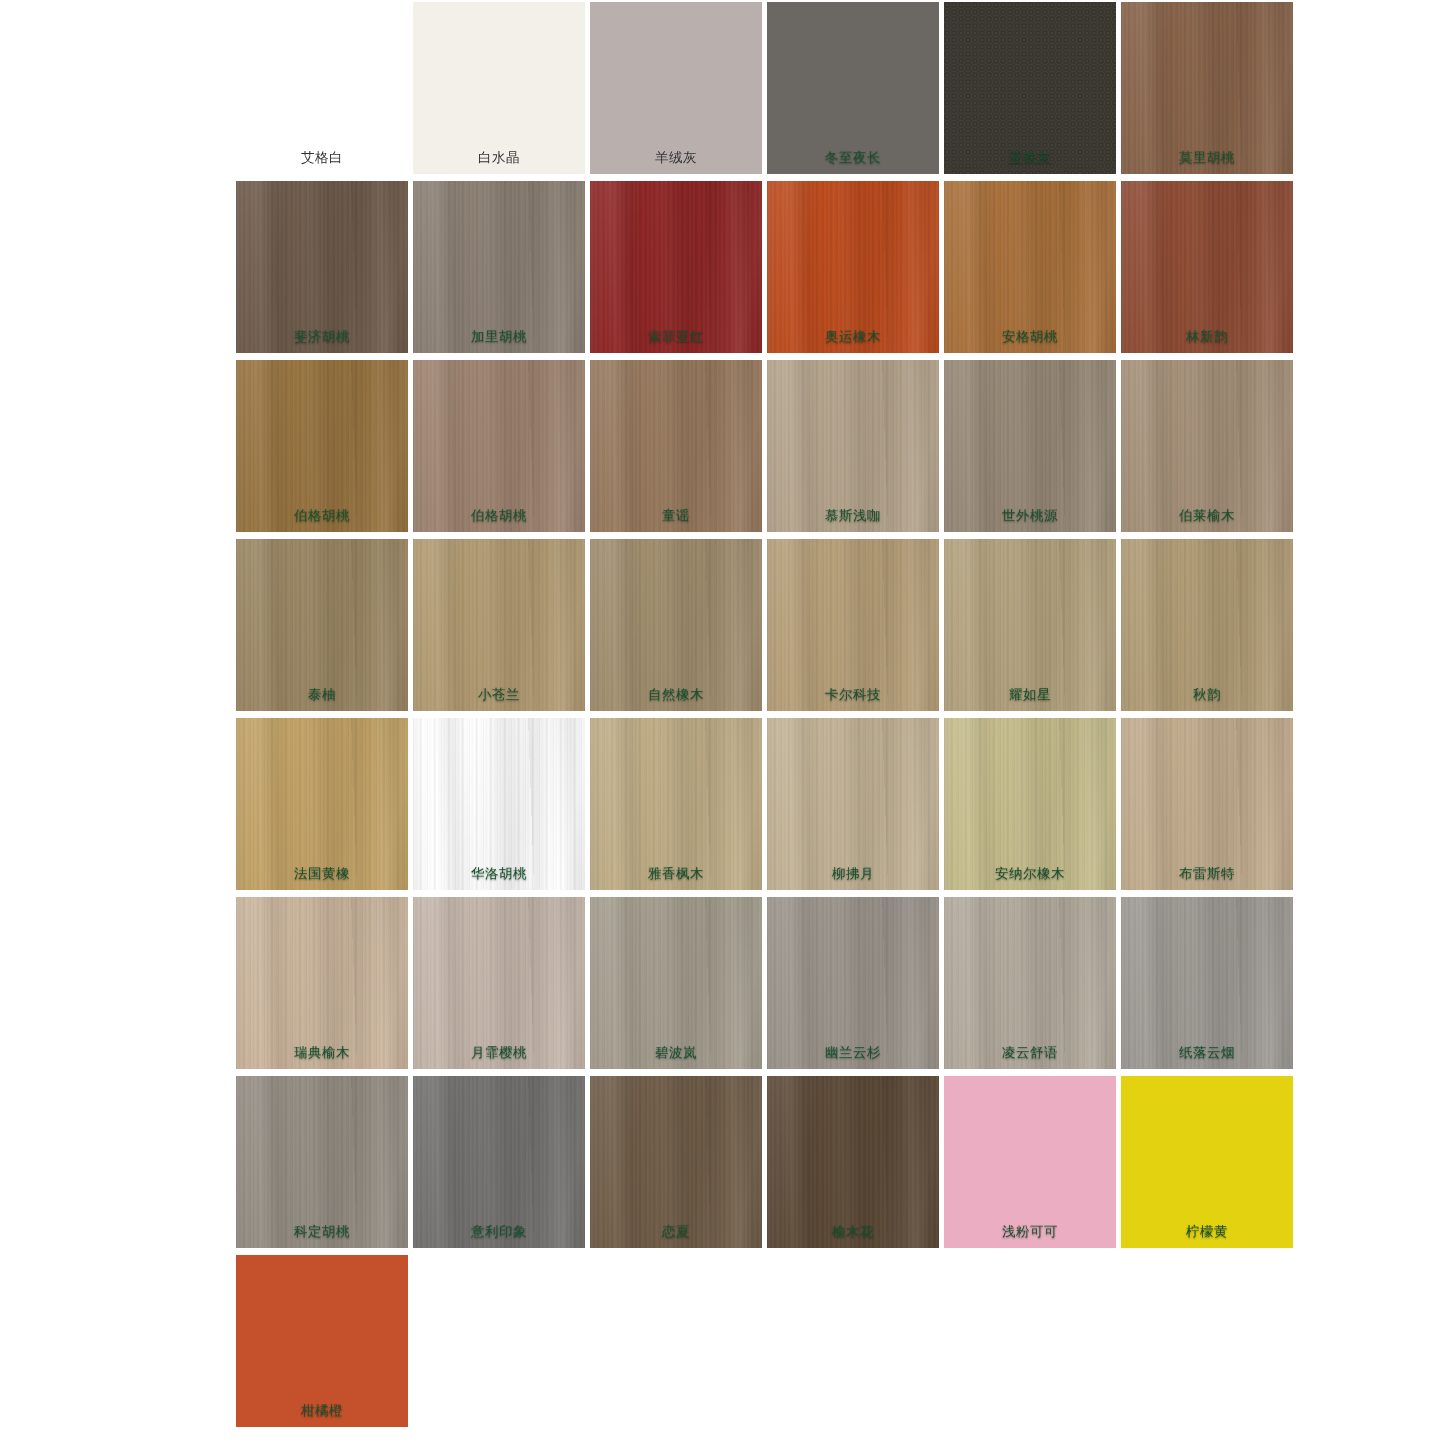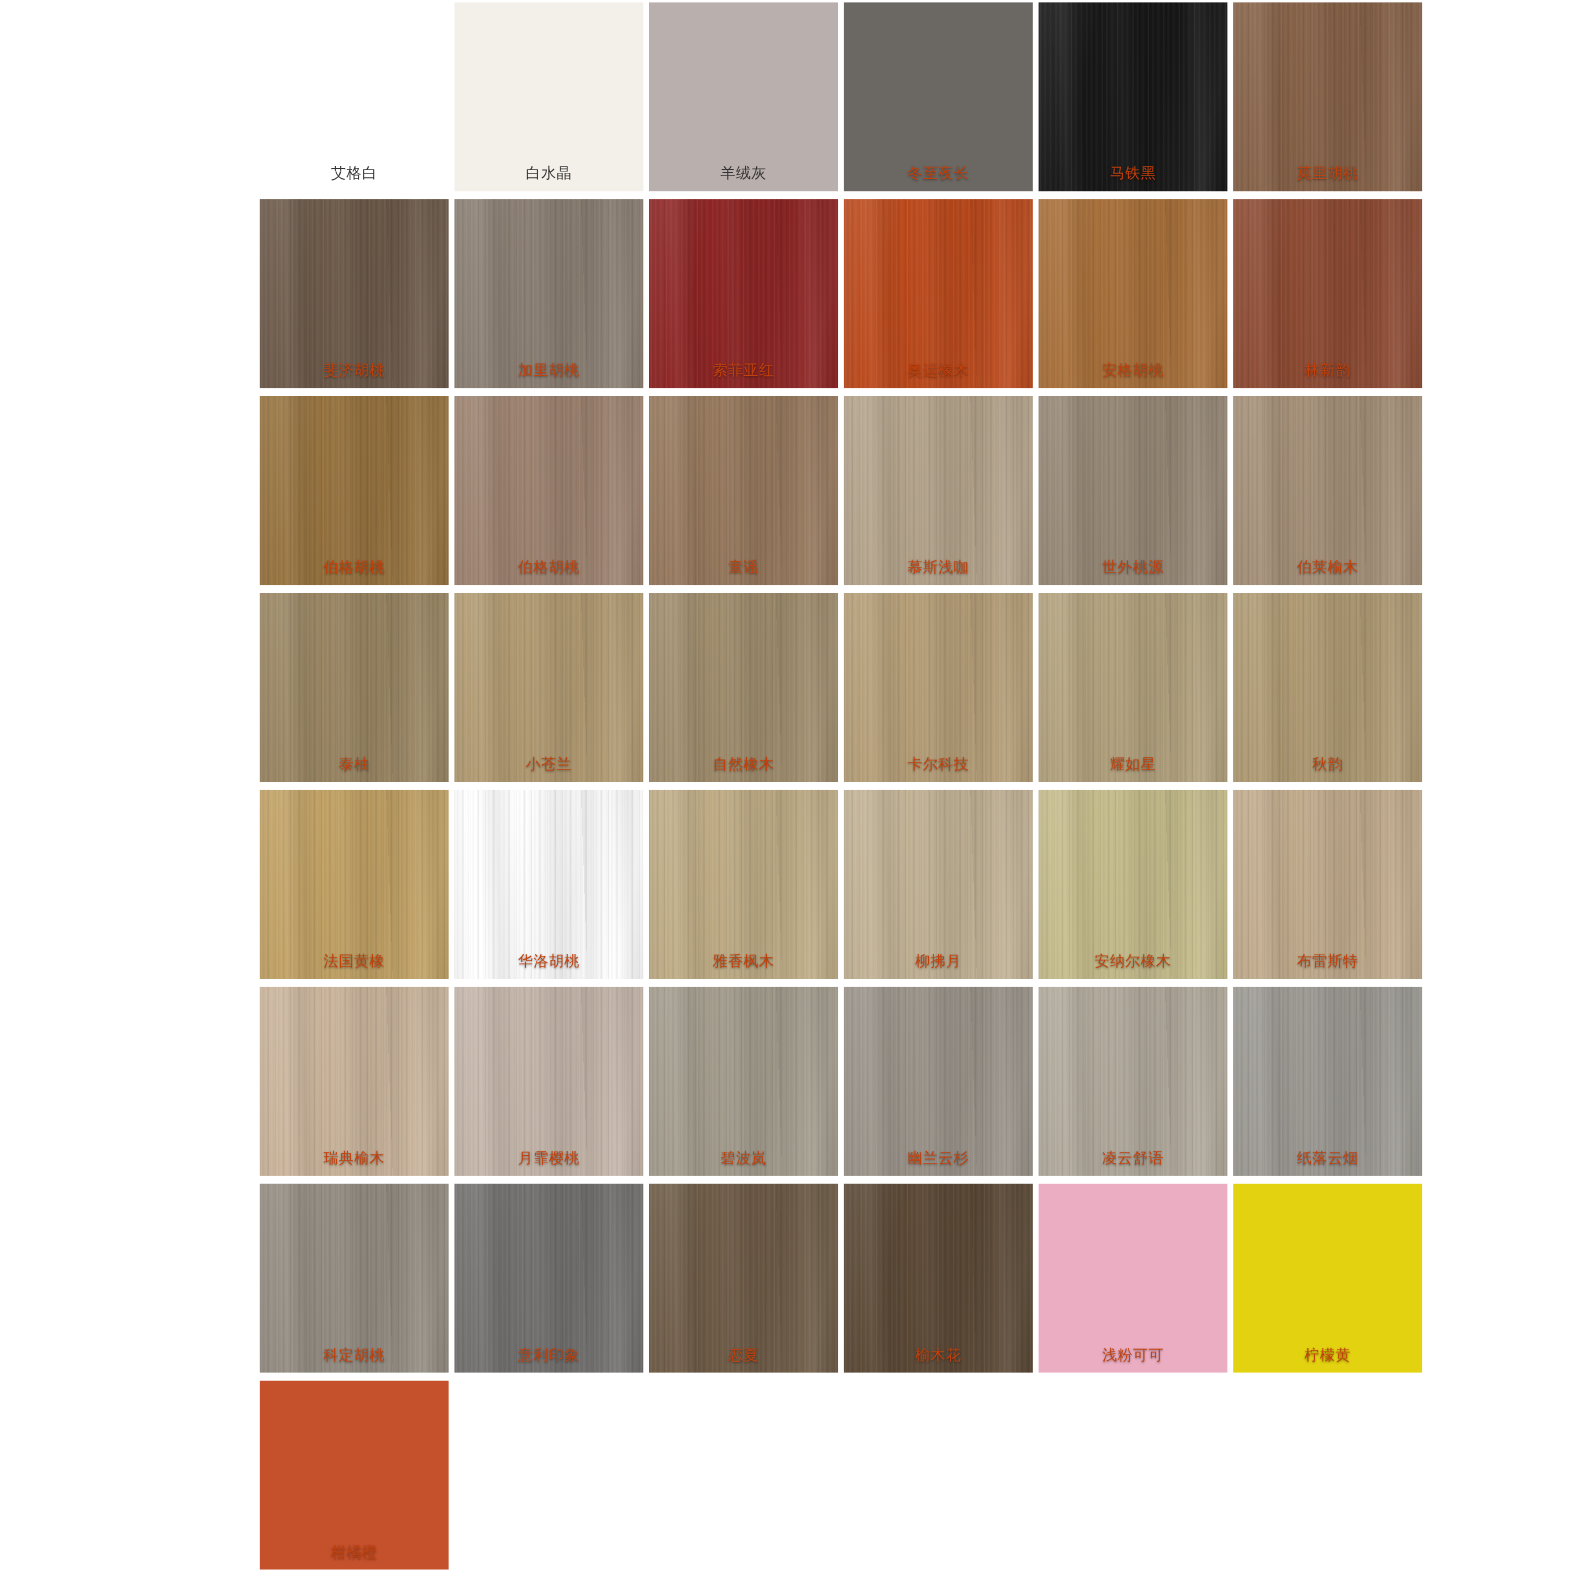--- a/index.html
+++ b/index.html
@@ -66,21 +66,21 @@
   }
   .label{
     position:absolute;
     left:0;right:0;bottom:8px;
     text-align:center;
     font-size:13.5px;
     line-height:16px;
     letter-spacing:0.5px;
     z-index:5;
   }
-  .label.light{color:#c2410c;text-shadow:0 1px 2px rgba(0,0,0,0.45);}
+  .label.light{color:#14532d;text-shadow:0 1px 2px rgba(0,0,0,0.45);}
   .label.dark{color:#333333;}
 </style>
 </head>
 <body>
 
 <div id="swatch-grid">
     <div class="swatch flat">
       <div class="base" style="background: rgb(255, 255, 255);"></div>
       <div class="label dark">艾格白</div>
     </div>
@@ -89,26 +89,24 @@
       <div class="label dark">白水晶</div>
     </div>
     <div class="swatch flat">
       <div class="base" style="background: rgb(185, 176, 173);"></div>
       <div class="label dark">羊绒灰</div>
     </div>
     <div class="swatch flat">
       <div class="base" style="background: rgb(107, 103, 98);"></div>
       <div class="label light">冬至夜长</div>
     </div>
-    <div class="swatch wood">
-      <div class="base" style="background: rgb(23, 23, 23);"></div>
-      <div class="grain"></div>
-      <div class="grain2"></div>
-      <div class="sheen"></div>
-      <div class="label light">马铁黑</div>
+    <div class="swatch leather">
+      <div class="base" style="background: rgb(59, 55, 49);"></div>
+      <div class="grain"></div>
+      <div class="label light">亚铁灰</div>
     </div>
     <div class="swatch wood">
       <div class="base" style="background: rgb(135, 98, 72);"></div>
       <div class="grain"></div>
       <div class="grain2"></div>
       <div class="sheen"></div>
       <div class="label light">莫里胡桃</div>
     </div>
     <div class="swatch wood">
       <div class="base" style="background: rgb(109, 90, 74);"></div>

